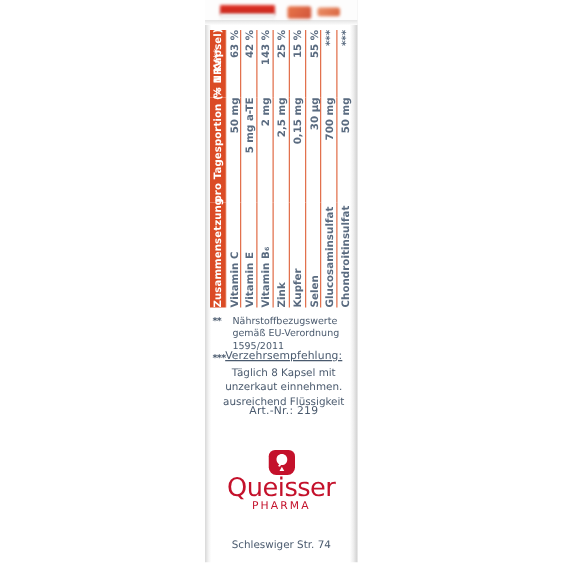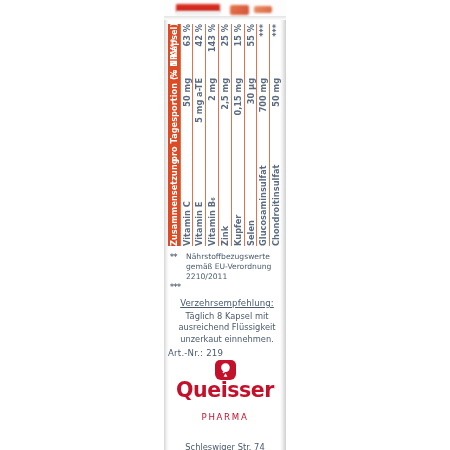--- a/index.html
+++ b/index.html
@@ -130,48 +130,48 @@
   .footnotes{
     position:absolute;left:170px;top:252px;width:116px;
     color:#4A5A6E;font-size:7.6px;line-height:1.32;
   }
   .fn-row{display:flex;gap:3px;margin-bottom:0px;}
   .fn-mark{width:13px;flex:0 0 13px;text-align:left;font-weight:bold;letter-spacing:-.5px;}
   .fn-text{flex:1;}
 
   
   .verz{
-    position:absolute;left:168px;top:298px;width:118px;
+    position:absolute;left:168px;top:280px;width:118px;
     text-align:center;color:#4A5A6E;
   }
   .verz-title{
     font-size:8.6px;text-decoration:underline;margin-bottom:3px;letter-spacing:.1px;
   }
   .verz-body{font-size:8.3px;line-height:1.36;}
   .artnr{
-    position:absolute;left:168px;top:348px;width:118px;text-align:left;
+    position:absolute;left:168px;top:324px;width:118px;text-align:center;
     color:#4A5A6E;font-size:8.6px;letter-spacing:.2px;
   }
 
   
   .brand{
     position:absolute;left:164px;top:360px;width:122px;text-align:center;
   }
   .logo-mark{
     width:21px;height:20px;margin:0 auto 1px auto;
     background:#C4112B;border-radius:5px 5px 6px 6px;
     position:relative;
   }
   .brand-name{
     color:#C4112B;font-size:20.5px;line-height:0.95;
     font-family:"DejaVu Sans","Liberation Sans",sans-serif;
-    letter-spacing:-0.4px;font-weight:bold;
+    letter-spacing:-0.4px;font-weight:normal;
   }
   .brand-sub{
-    color:#C4112B;font-size:8.6px;letter-spacing:1.7px;margin-top:12px;
+    color:#C4112B;font-size:8.6px;letter-spacing:1.7px;margin-top:0px;
   }
   .addr{
     margin-top:3px;color:#4A5A6E;font-size:8.3px;line-height:1.33;
   }
   .addr div{white-space:nowrap;margin-top:20px;}
 </style>
 </head>
 <body>
 
 <div id="stage">
@@ -238,32 +238,32 @@
           <td class="row-nrv">***</td>
         </tr>
       </tbody>
         </table>
     </div>
   </div>
 
   <div class="footnotes">
     <div class="fn-row">
       <span class="fn-mark">**</span>
-      <span class="fn-text">Nährstoffbezugswerte gemäß EU-Verordnung 2210/2011</span>
+      <span class="fn-text">Nährstoffbezugswerte gemäß EU-Verordnung 1595/2011</span>
     </div>
     <div class="fn-row">
       <span class="fn-mark">***</span>
     </div>
   </div>
 
   <div class="verz">
     <div class="verz-title">Verzehrsempfehlung:</div>
     <div class="verz-body">Täglich 8 Kapsel mit</div>
+    <div class="verz-body">unzerkaut einnehmen.</div>
     <div class="verz-body">ausreichend Flüssigkeit</div>
-    <div class="verz-body">unzerkaut einnehmen.</div>
   </div>
 
   <div class="artnr">Art.-Nr.: 219</div>
 
   <div class="brand">
     <div class="logo-mark">
       <svg width="21" height="20" viewBox="0 0 21 20">
         <path d="M10.5 3.2c-2.6 0-4.3 1.9-4.3 4.3 0 1.7 0.9 3.1 2.2 3.8l-1.0 1.4 1.5 0.6 0.9-1.3c0.2 0 0.4 0.05 0.7 0.05 2.6 0 4.3-1.9 4.3-4.5 0-2.4-1.7-4.35-4.3-4.35z" fill="#ffffff"></path>
         <path d="M10.5 13.3 l1.9 3.4 h-3.8 z" fill="#ffffff"></path>
       </svg>

